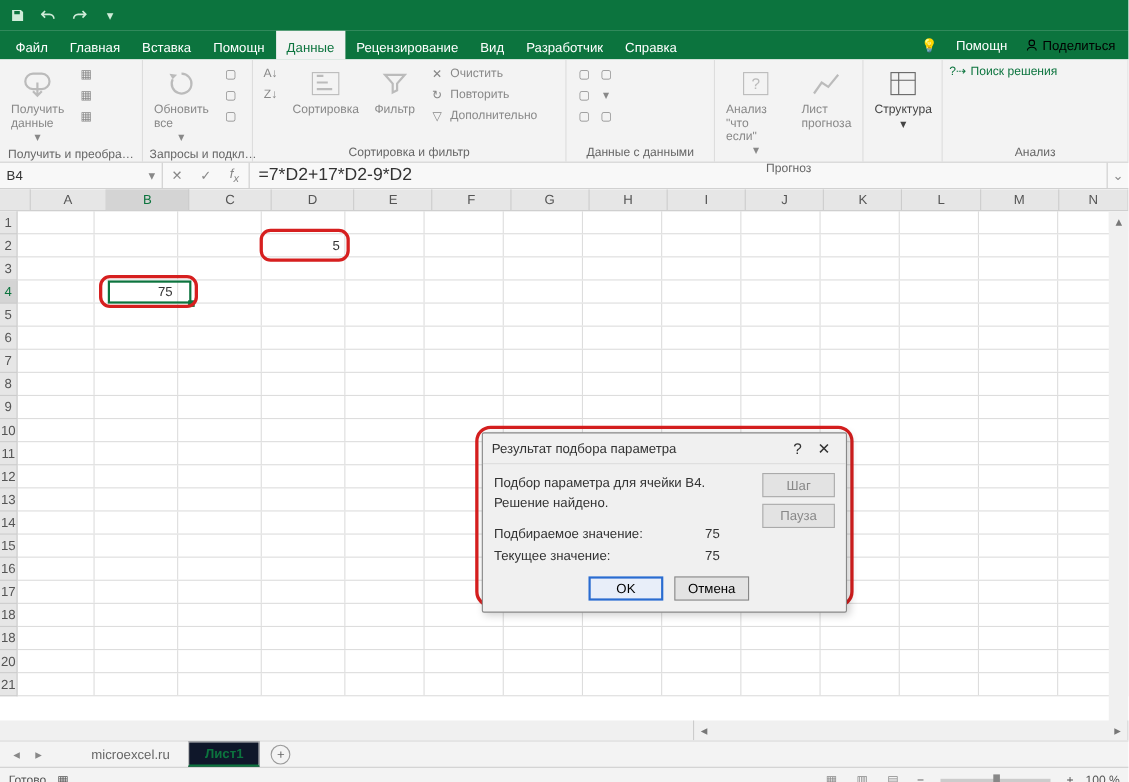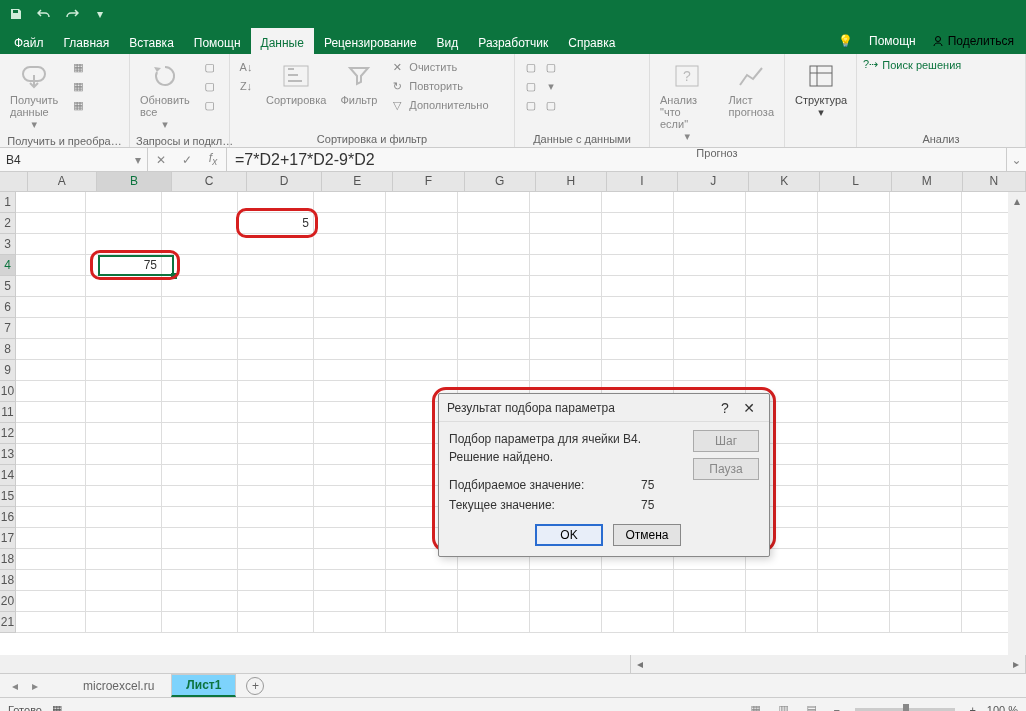--- a/index.html
+++ b/index.html
@@ -73,21 +73,21 @@
 .dlg-table { margin-top: 10px; display: grid; grid-template-columns: auto 40px; row-gap: 2px; font-size: 12px; }
 .dlg-right { display: flex; flex-direction: column; gap: 6px; }
 .dlg-btn { width: 66px; height: 22px; font-size: 12px; border: 1px solid #aaa; background: #e3e3e3; color: #888; cursor: pointer; }
 .dlg-footer { display: flex; justify-content: flex-end; gap: 10px; padding-top: 10px; }
 .dlg-f-btn { width: 68px; height: 22px; font-size: 12px; border: 1px solid #888; background: #e3e3e3; cursor: pointer; }
 .dlg-f-btn.primary { border: 2px solid #2a6cd0; background: #e8eef9; }
 
 .tabs-bar { background: #f3f3f3; height: 24px; display: flex; align-items: center; padding: 0 6px; border-top: 1px solid #ccc; gap: 2px; }
 .tab-nav { width: 18px; height: 18px; display: flex; align-items: center; justify-content: center; color: #888; cursor: pointer; }
 .sheet-tab { padding: 3px 14px; font-size: 12px; color: #666; border: 1px solid transparent; cursor: pointer; }
-.sheet-tab.active { background: #7dd3fc; color: #0c743e; border: 1px solid #ccc; border-bottom: 2px solid #0c743e; font-weight: 600; }
+.sheet-tab.active { background: #0f172a; color: #0c743e; border: 1px solid #ccc; border-bottom: 2px solid #0c743e; font-weight: 600; }
 .add-sheet { width: 18px; height: 18px; border: 1px solid #999; border-radius: 50%; display: flex; align-items: center; justify-content: center; color: #666; margin-left: 8px; cursor: pointer; }
 
 .status-bar { background: #f3f3f3; border-top: 1px solid #ccc; height: 24px; display: flex; align-items: center; padding: 0 8px; font-size: 11px; color: #555; }
 .status-left { display: flex; align-items: center; gap: 10px; }
 .status-right { margin-left: auto; display: flex; align-items: center; gap: 6px; }
 .view-btn { width: 22px; height: 18px; display: flex; align-items: center; justify-content: center; color: #888; cursor: pointer; }
 .zoom-slider { width: 100px; height: 4px; background: #ccc; position: relative; margin: 0 4px; }
 .zoom-slider::after { content: ""; position: absolute; left: 48px; top: -4px; width: 6px; height: 12px; background: #888; }
 .zoom-btn { width: 16px; text-align: center; cursor: pointer; }
 svg { display: block; }

